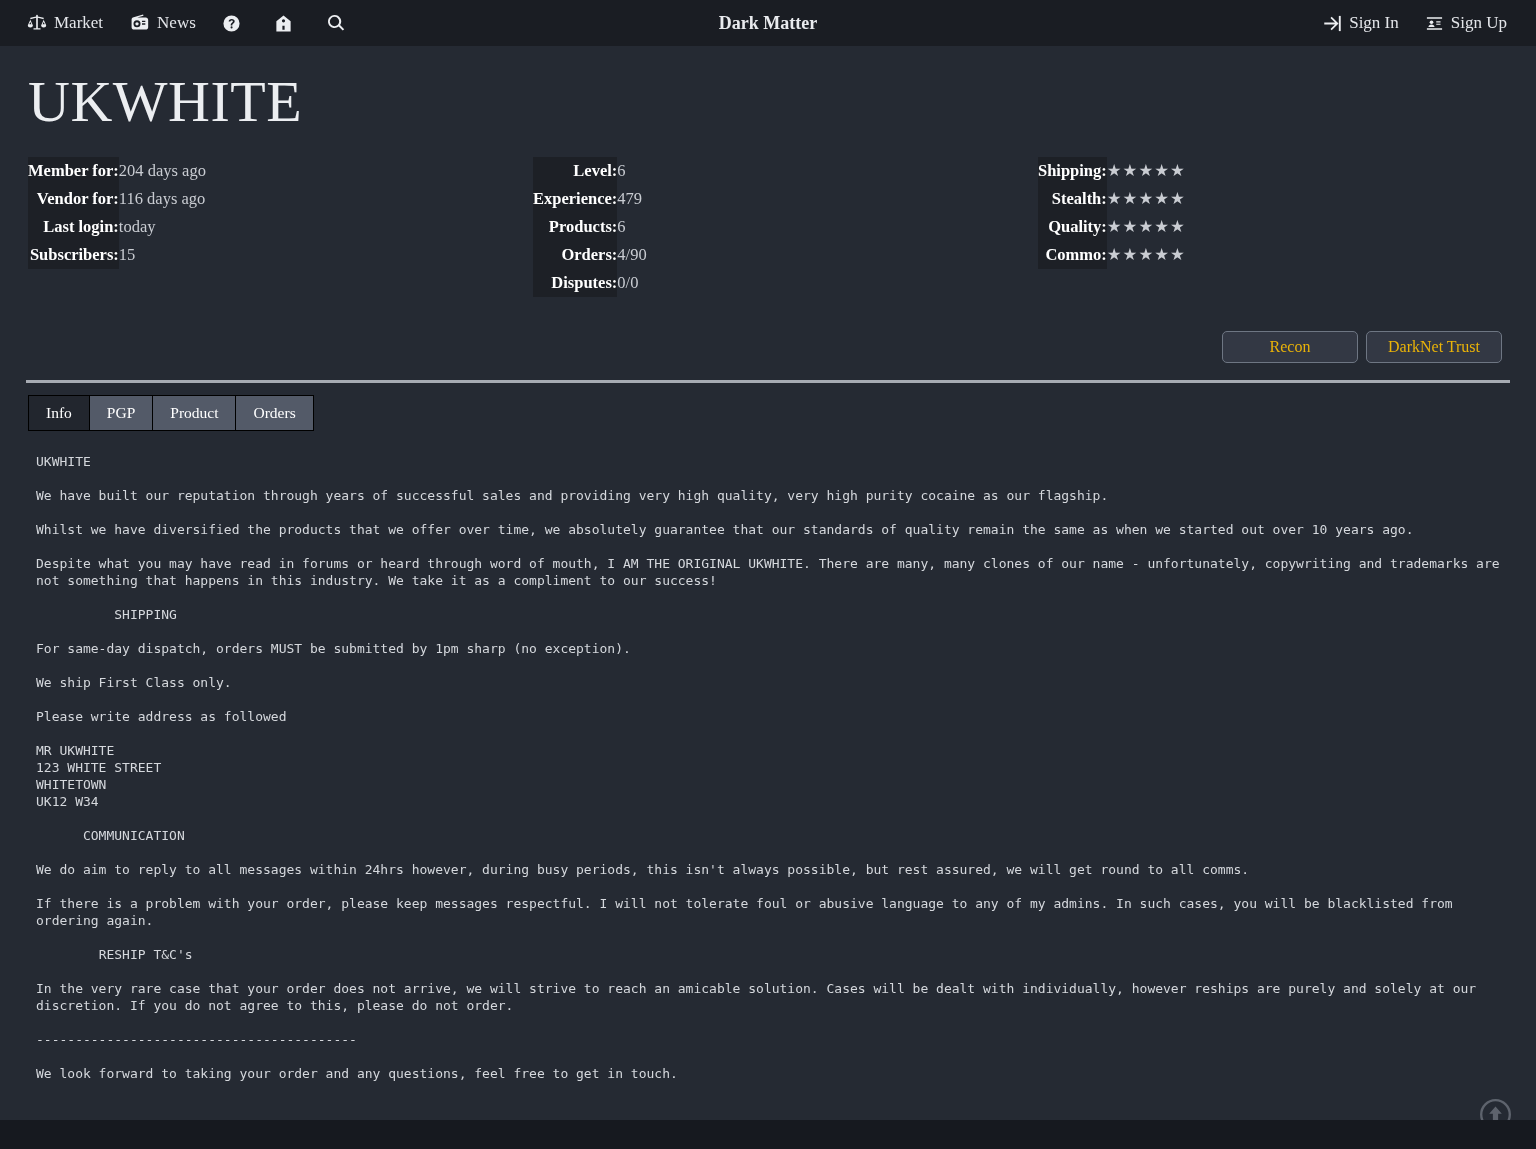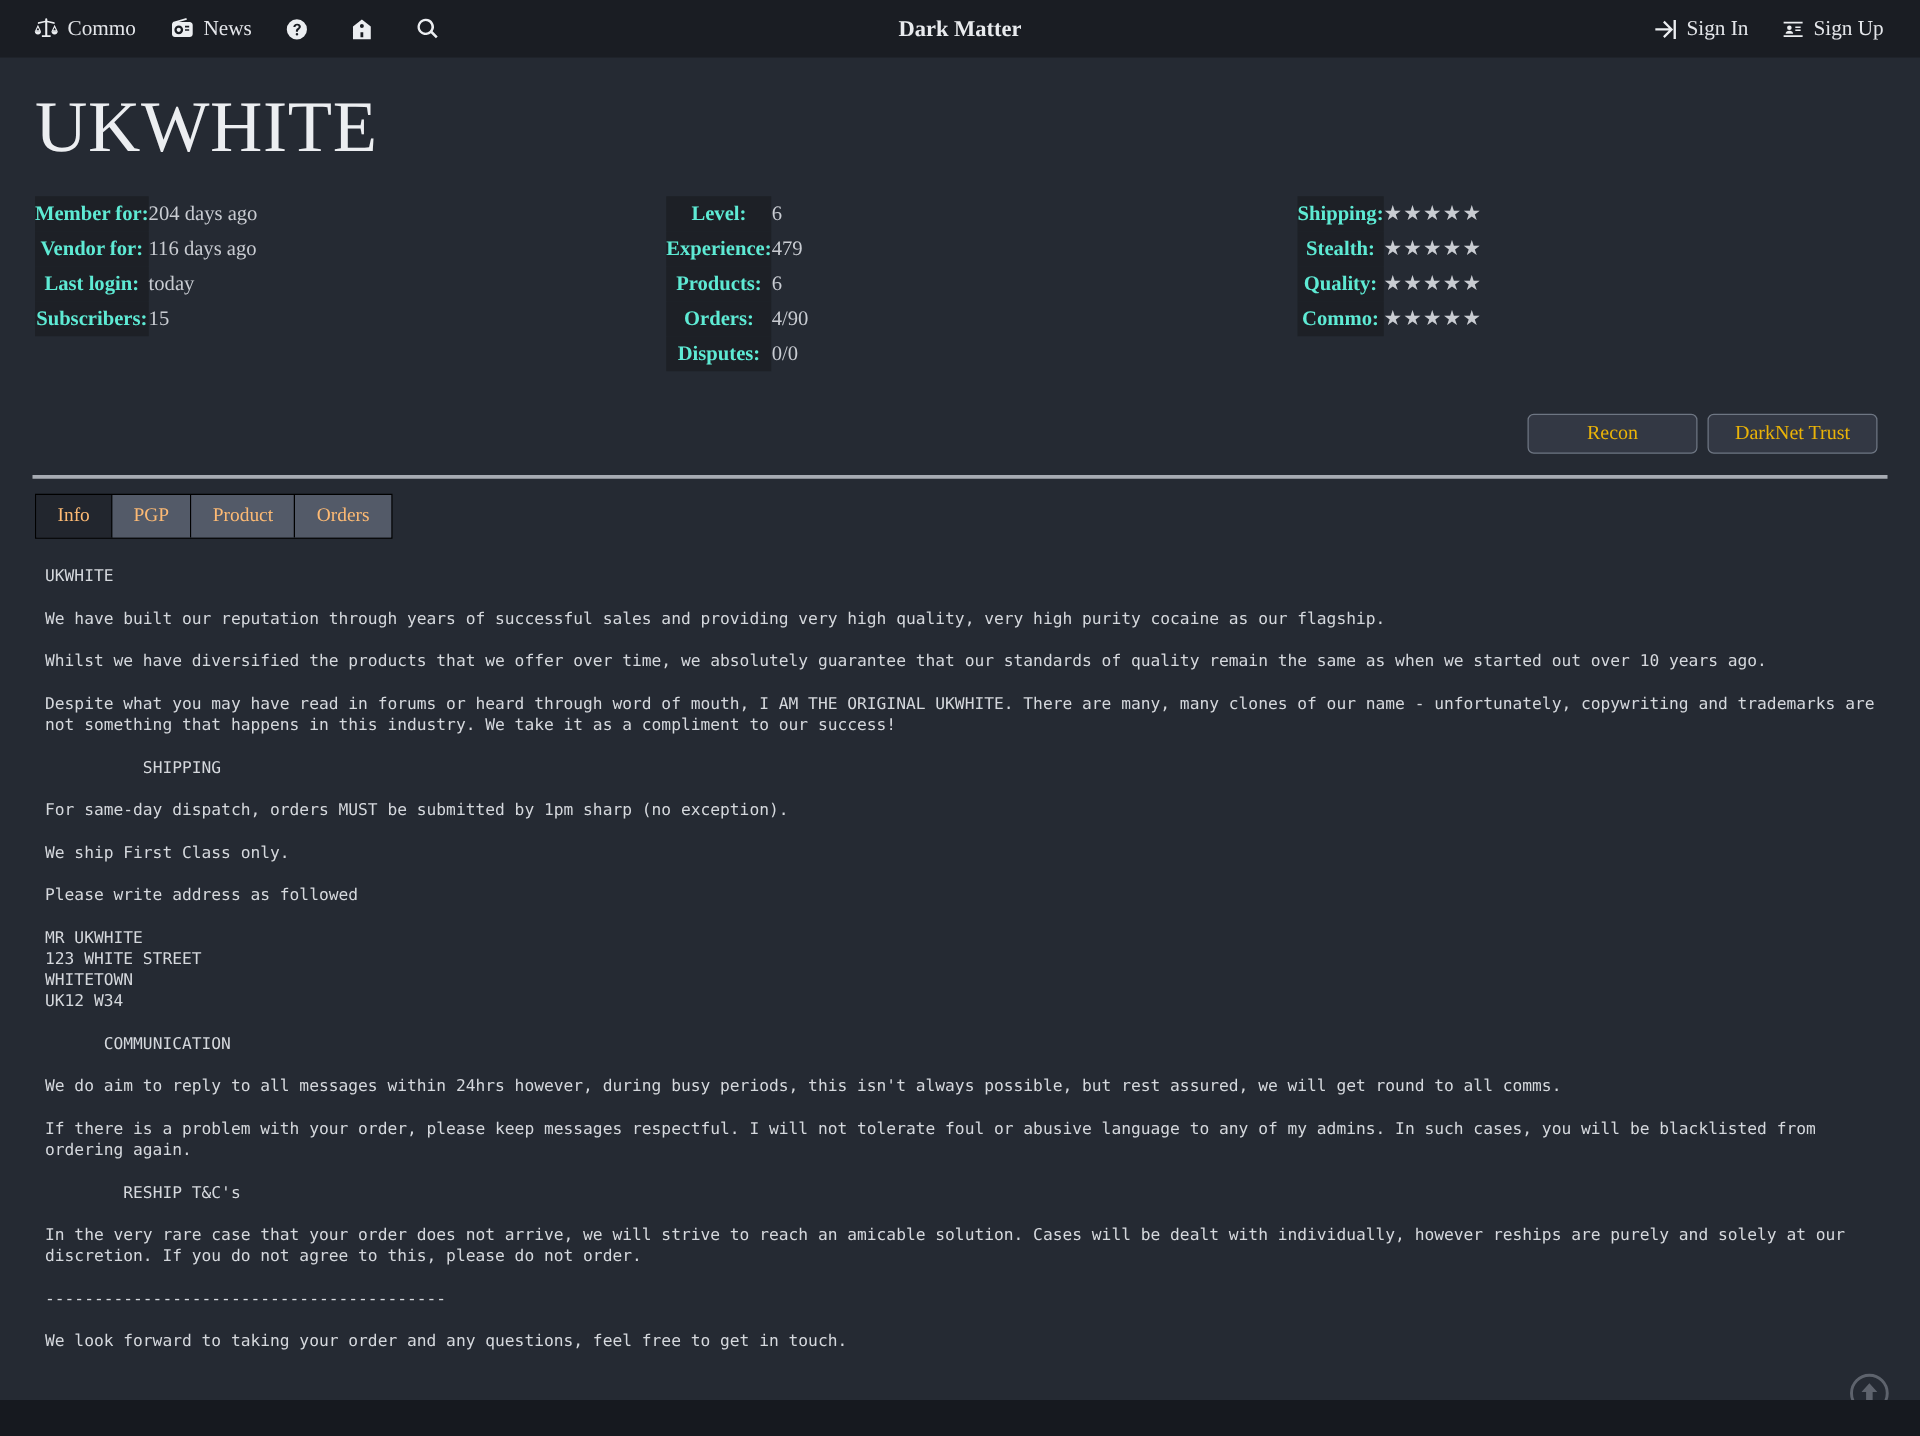--- a/index.html
+++ b/index.html
@@ -59,23 +59,23 @@
     padding-left: 14px;
   }
   .stats-col { width: 505px; }
   .stats-col.mid { width: 505px; font-family: Liberation Serif, serif; }
   .stats-col.right { width: 430px; }
 
   table.stats { border-collapse: collapse; }
   table.stats td { padding: 4px 0; font-size: 16.5px; vertical-align: middle; }
   td.lbl {
     background: #1d2026;
-    text-align: center;
+    text-align: right;
     font-weight: bold;
-    color: #5eead4;
+    color: #ffffff;
     padding: 4px 8px 4px 14px;
     white-space: nowrap;
   }
   td.val {
     color: #c9ccd2;
     padding-left: 8px;
     white-space: nowrap;
   }
   .stars { letter-spacing: 1px; font-size: 14px; color: #e9ebee; line-height: 1; }
 
@@ -106,21 +106,21 @@
   
   .tabs {
     display: flex;
     margin: 12px 0 0 14px;
     border: 1px solid #000;
     width: max-content;
   }
   .tab {
     font-size: 15.5px;
     padding: 8px 17px;
-    color: #fdba74;
+    color: #ffffff;
     background: #535a68;
     border-right: 1px solid #000;
     cursor: pointer;
     font-family: "Liberation Serif", serif;
   }
   .tab:last-child { border-right: 0; }
   .tab.active { background: #22262e; }
 
   
   .info-body {
@@ -158,21 +158,21 @@
 
     <a class="nav-item">
       <span>
         <svg width="20" height="20" viewBox="0 0 24 24" aria-hidden="true">
           <path d="M12 2a1 1 0 011 1v1.2l7 1.6v1.6l-7-1.6v12.4h3.2v1.6H7.8v-1.6H11V5.8L4 7.4V5.8l7-1.6V3a1 1 0 011-1z"></path>
           <path d="M4 8.2L1 14.6h6L4 8.2zm0 2.6l1.3 2.6H2.7L4 10.8z"></path>
           <path d="M20 8.2l-3 6.4h6l-3-6.4zm0 2.6l1.3 2.6h-2.6L20 10.8z"></path>
           <path d="M1 14.4h6a3 3 0 11-6 0zm16 0h6a3 3 0 11-6 0z"></path>
         </svg>
       </span>
-      <span>Commo</span>
+      <span>Market</span>
     </a>
 
     <a class="nav-item">
       <span>
         <svg width="21" height="20" viewBox="0 0 24 24" aria-hidden="true">
           <path d="M19.5 5.5H9.2l7.6-2.2-.5-1.6L5 5.1c-1.4.2-2.5 1.4-2.5 2.9v9c0 1.6 1.3 2.9 2.9 2.9h14.1c1.6 0 2.9-1.3 2.9-2.9V8.4c0-1.6-1.3-2.9-2.9-2.9zM9 17.2a4.2 4.2 0 110-8.4 4.2 4.2 0 010 8.4zm10-6.4h-4v-1.6h4v1.6zm0 3.2h-4v-1.6h4v1.6z"></path>
           <circle cx="9" cy="13" r="2"></circle>
         </svg>
       </span>
       <span>News</span>

